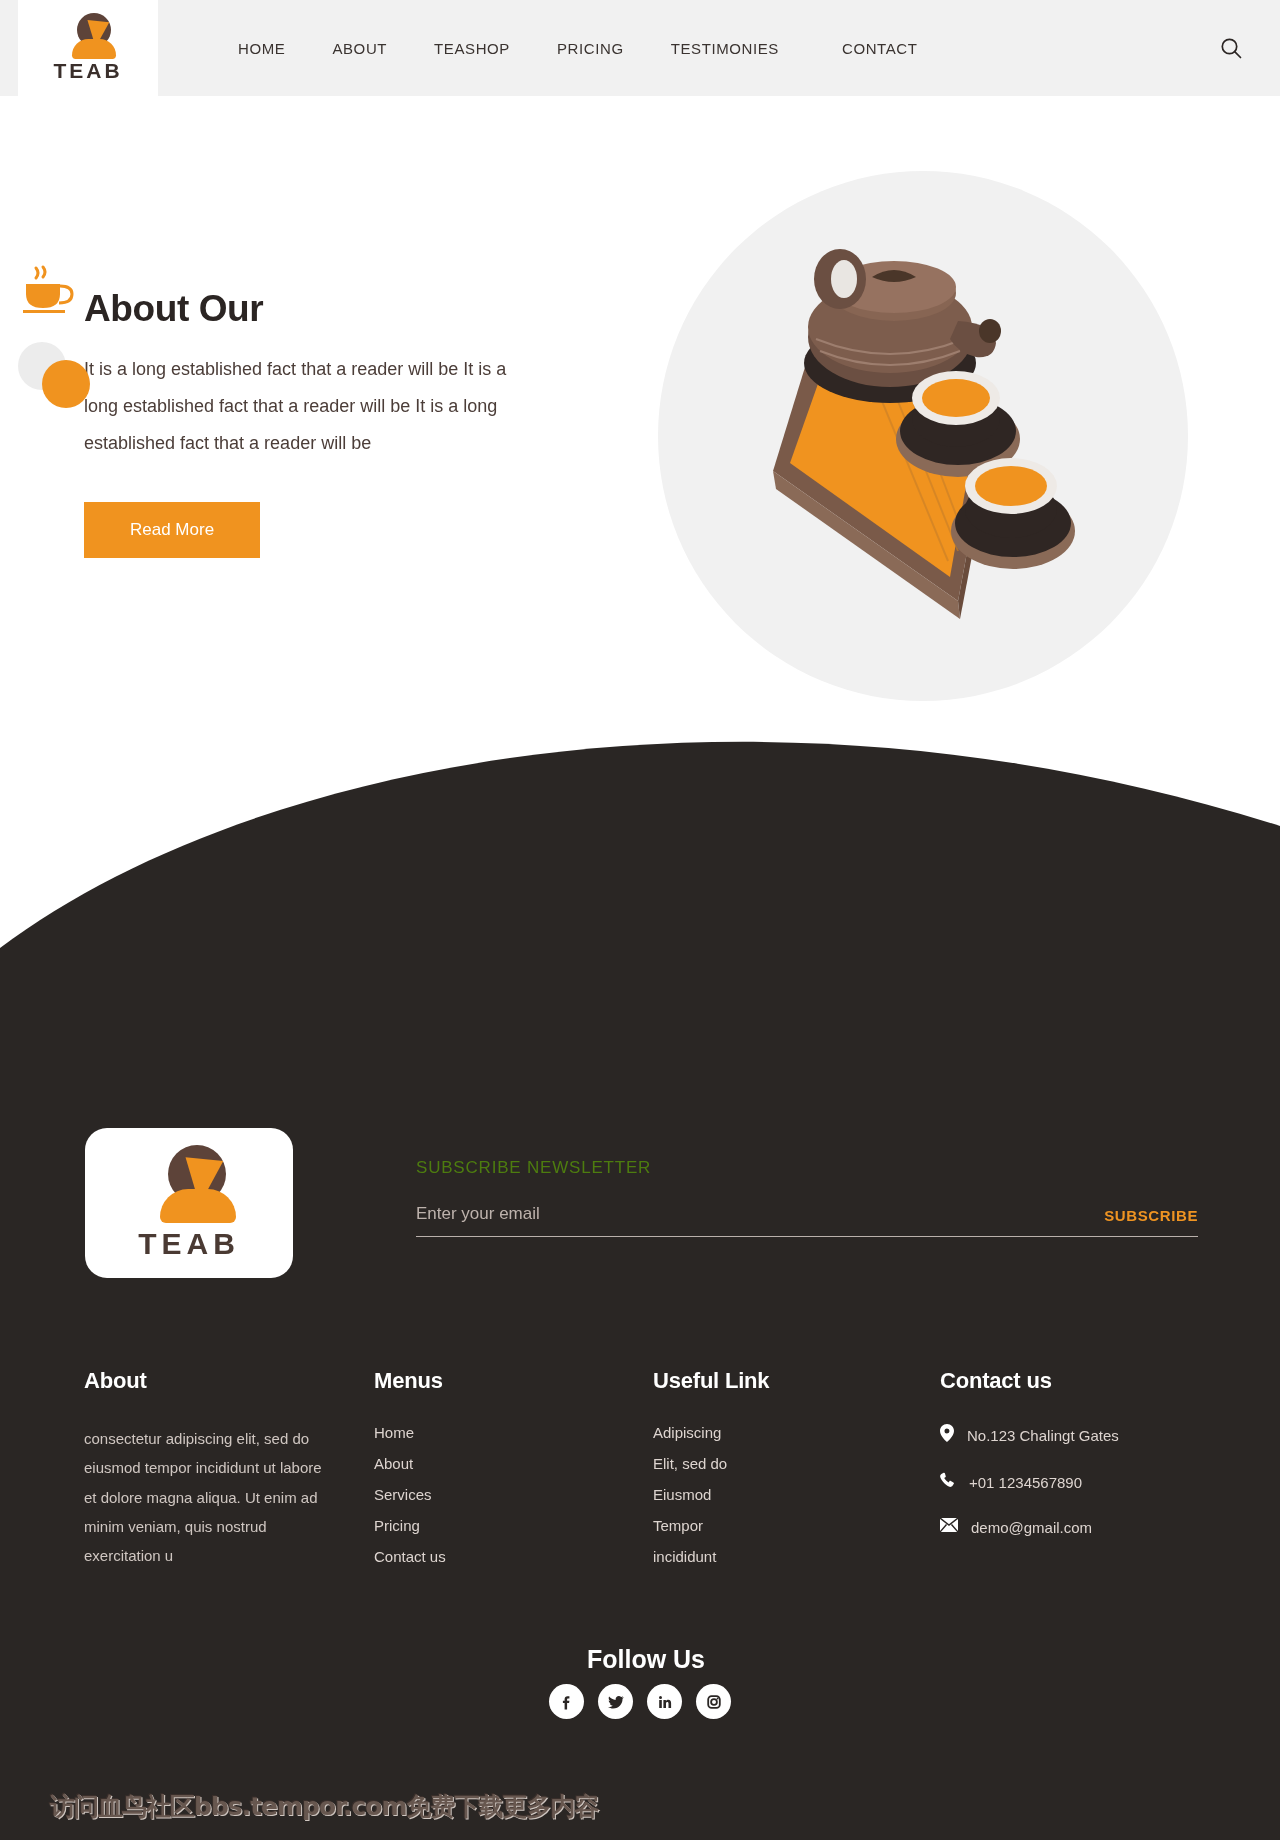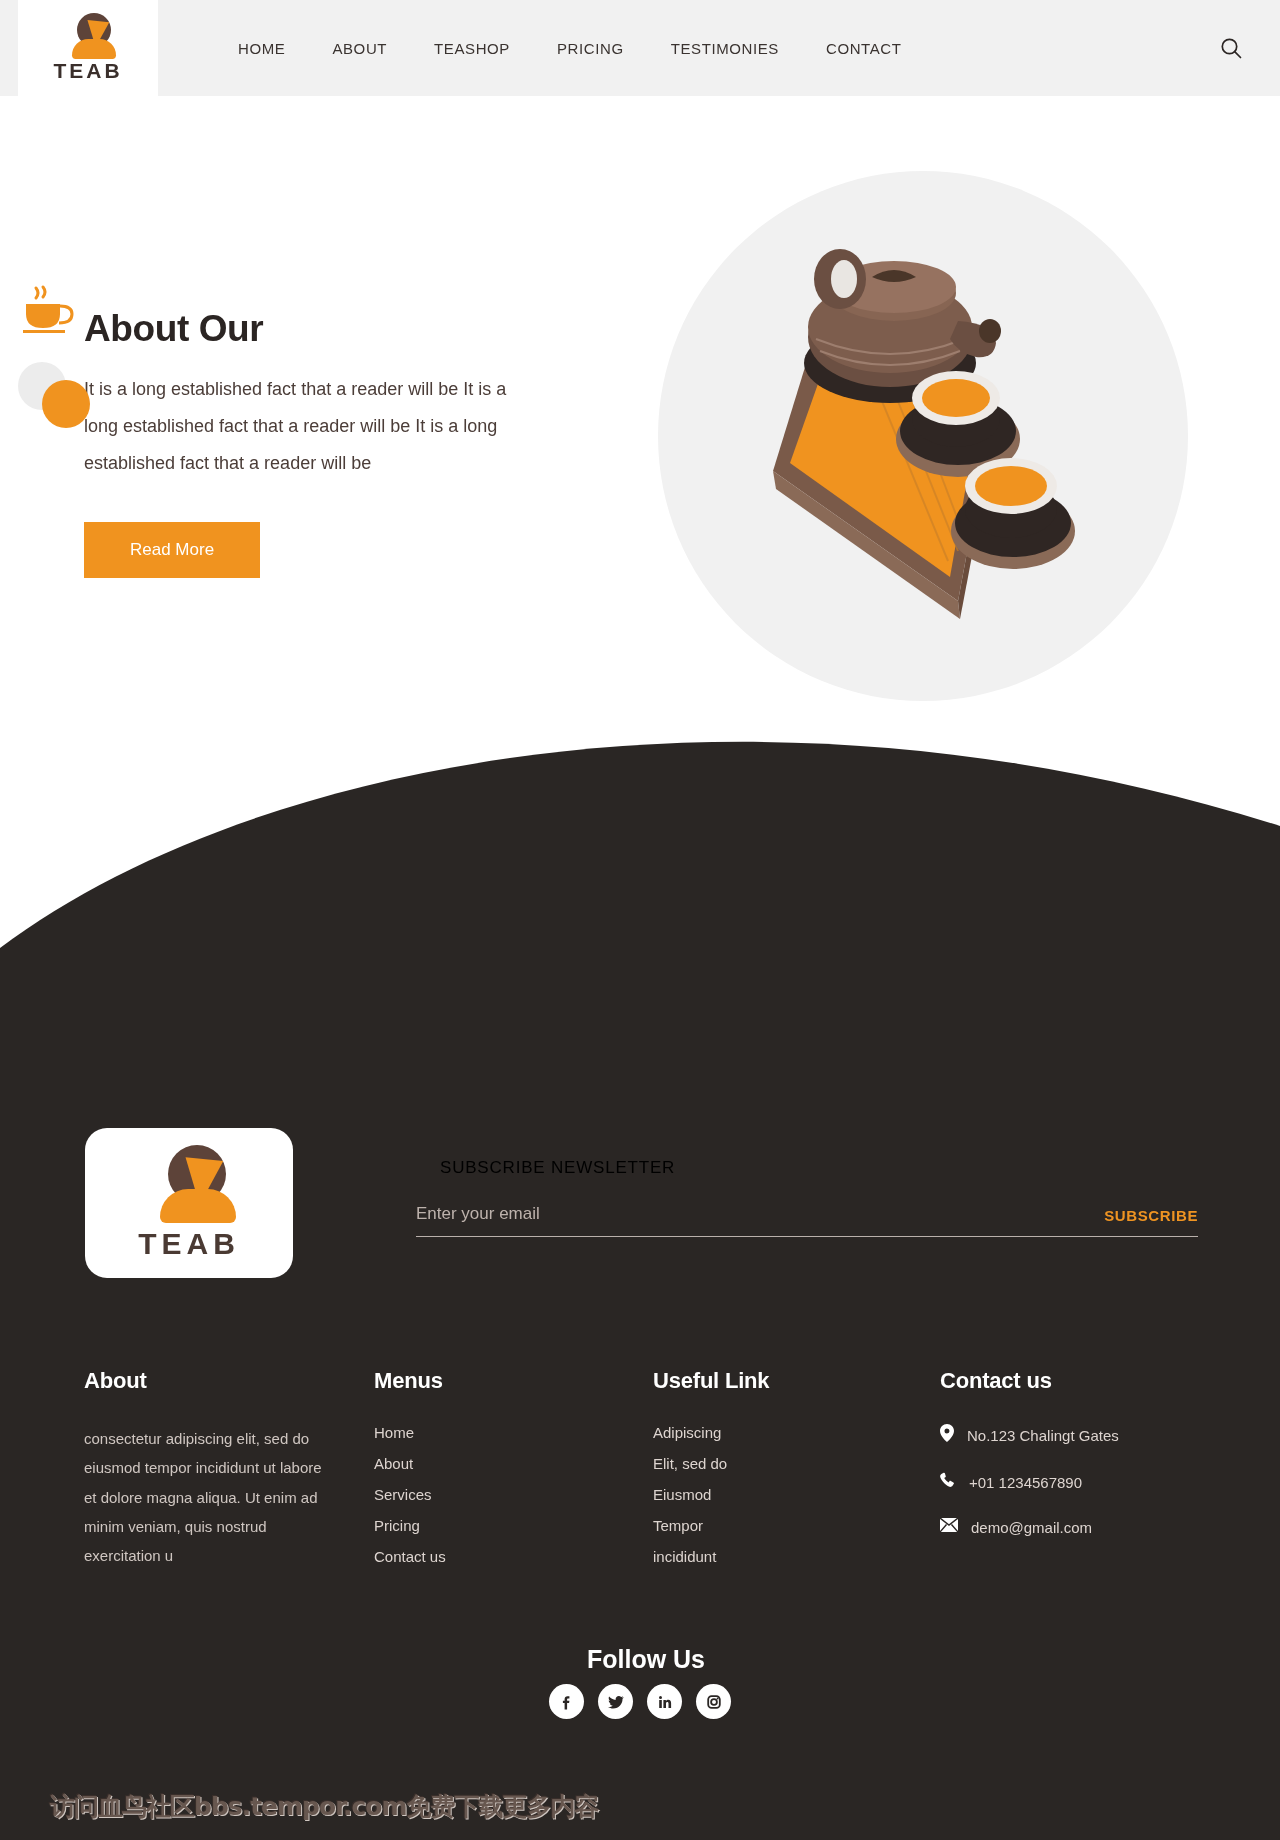--- a/index.html
+++ b/index.html
@@ -42,37 +42,37 @@
   .logo-text {
     font-size:21px; font-weight:700; letter-spacing:3px; color:#3a2f2b;
     font-family:"Liberation Sans", sans-serif;
   }
 
   .nav { position:absolute; left:238px; top:0; height:96px; display:flex; align-items:center; gap:0; }
   .nav a {
     color:#3a3330; text-decoration:none; font-size:15px; letter-spacing:.6px;
     padding:0 24px 0 0; margin-right:23px; white-space:nowrap;
   }
-  .nav a:last-child { margin-right:0; padding-right:0; }
+  .nav a:last-child { margin-right:0; padding-right:0;margin-left:16px; }
 
   .search-btn {
     position:absolute; right:34px; top:50%; transform:translateY(-50%);
     width:30px; height:30px; display:flex; align-items:center; justify-content:center;
   }
 
   
   .about-wrap { position:absolute; left:0; top:96px; width:1280px; height:740px; }
 
   .hero-circle {
     position:absolute; left:658px; top:75px; width:530px; height:530px;
     border-radius:50%; background:#f1f1f1;
   }
   .hero-art { position:absolute; left:658px; top:75px; width:530px; height:530px; overflow:hidden; border-radius:50%; }
 
-  .about-left { position:absolute; left:84px; top:214px; width:520px; }
+  .about-left { position:absolute; left:84px; top:194px; width:520px; }
 
   .cup-icon { position:absolute; left:-66px; top:-28px; width:56px; height:56px; }
 
   .deco-gray {
     position:absolute; left:-66px; top:52px; width:48px; height:48px;
     border-radius:50%; background:#ececec;
   }
   .deco-orange {
     position:absolute; left:-42px; top:70px; width:48px; height:48px;
     border-radius:50%; background:#f0931f;
@@ -114,21 +114,21 @@
     border-bottom:46px solid #f0931f; transform:rotate(186deg);
   }
   .flogo-body {
     position:absolute; left:10px; top:44px; width:76px; height:34px;
     background:#f0931f; border-radius:38px 38px 8px 8px;
   }
   .flogo-text { font-size:30px; font-weight:700; letter-spacing:5px; color:#4a3a33; }
 
   .news { position:absolute; left:416px; top:1158px; width:782px; }
   .news-title {
-    color:#000000; font-size:17px; letter-spacing:.8px; margin-bottom:26px;margin-left:24px;
+    color:#4d7c0f; font-size:17px; letter-spacing:.8px; margin-bottom:26px;
   }
   .news-row {
     display:flex; align-items:flex-end; justify-content:space-between;
     border-bottom:1.5px solid #b9b0ab; padding-bottom:12px;gap:41px;
   }
   .news-input {
     background:transparent; border:none; outline:none;
     color:#d9cfca; font-size:17px; width:620px;
     font-family:"Liberation Sans", sans-serif;
   }

